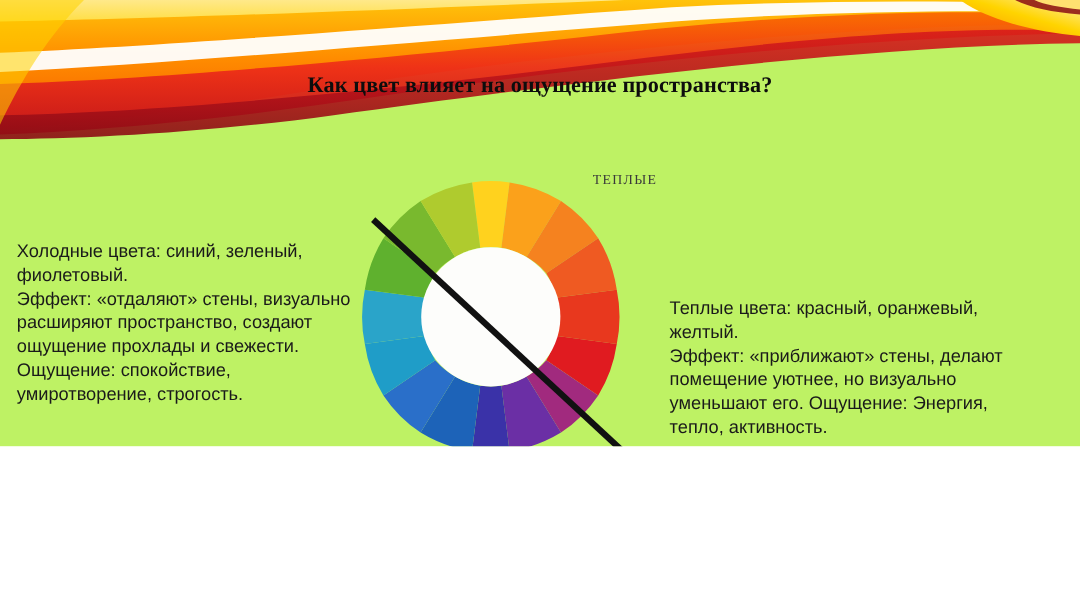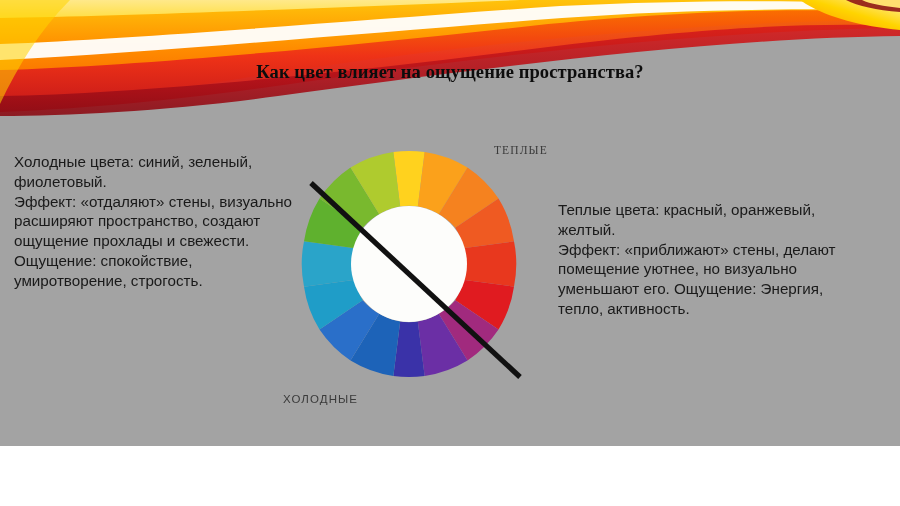--- a/index.html
+++ b/index.html
@@ -6,22 +6,22 @@
     margin: 0;
     padding: 0;
     background: #ffffff;
   }
   body {
     font-family: "Liberation Sans", sans-serif;
   }
   #slide {
     position: relative;
     width: 900px;
-    height: 446px;
-    background: #a3a3a3;
+    height: 372px;
+    background: #bef264;
     overflow: hidden;
   }
 
   
   #banner {
     position: absolute;
     left: 0;
     top: 0;
     width: 900px;
     height: 120px;
@@ -46,20 +46,21 @@
   }
 
   
   .body-text {
     position: absolute;
     font-family: "Liberation Sans", sans-serif;
     font-size: 15.2px;
     line-height: 1.30;
     color: #1a1a1a;
     white-space: pre-line;
+    margin-top: 48px;
   }
   #text-cool {
     left: 14px;
     top: 152px;
     width: 290px;
   }
   #text-warm {
     left: 558px;
     top: 200px;
     width: 310px;

